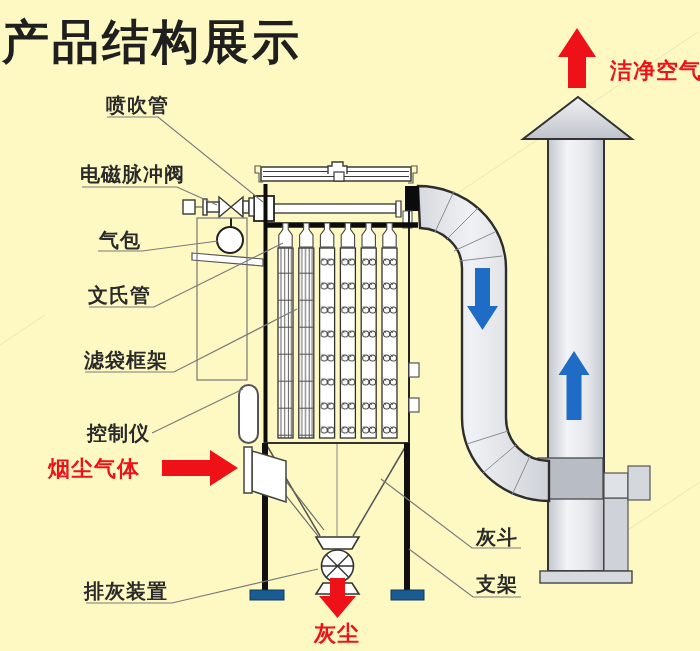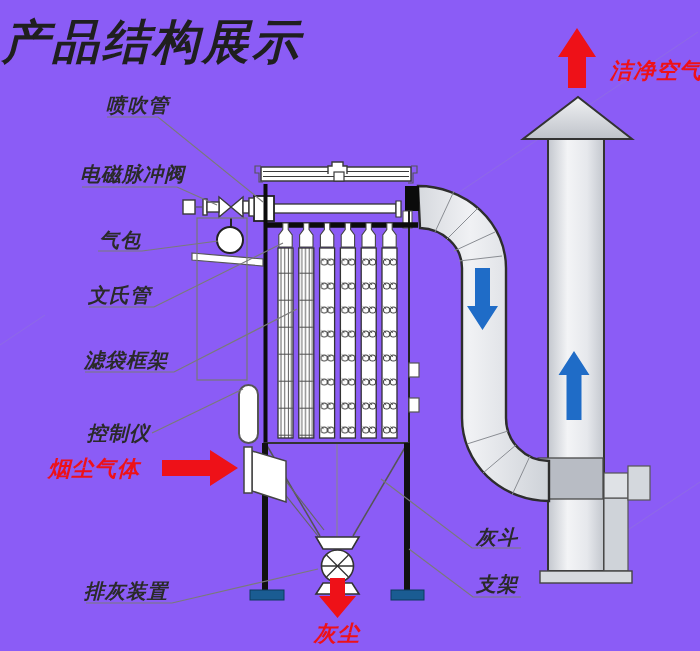--- a/index.html
+++ b/index.html
@@ -1,16 +1,16 @@
 <!DOCTYPE html>
 <html><head>
 <meta charset="utf-8">
 <style>
   html,body{margin:0;padding:0;background:#ffffff;}
-  .stage{position:relative;width:700px;height:651px;background:#8b5cf6;overflow:hidden;font-style:italic;}
+  .stage{position:relative;width:700px;height:651px;background:#fef9c3;overflow:hidden;}
   svg{display:block;}
   text{font-family:"Liberation Sans","DejaVu Sans",sans-serif;}
   .title{font-size:47px;font-weight:600;fill:#1f1f1f;letter-spacing:3px;}
   .lbl{font-size:20px;font-weight:700;fill:#2a2a2a;letter-spacing:1px;}
   .flow{font-size:22px;font-weight:700;letter-spacing:1px;}
   .leader{fill:none;stroke:#7a7a7a;stroke-width:1.2;}
   .mech{fill:#ffffff;stroke:#3a3a3a;stroke-width:1.4;}
   .thin{stroke:#555;stroke-width:1.1;fill:none;}
 </style>
 </head>

